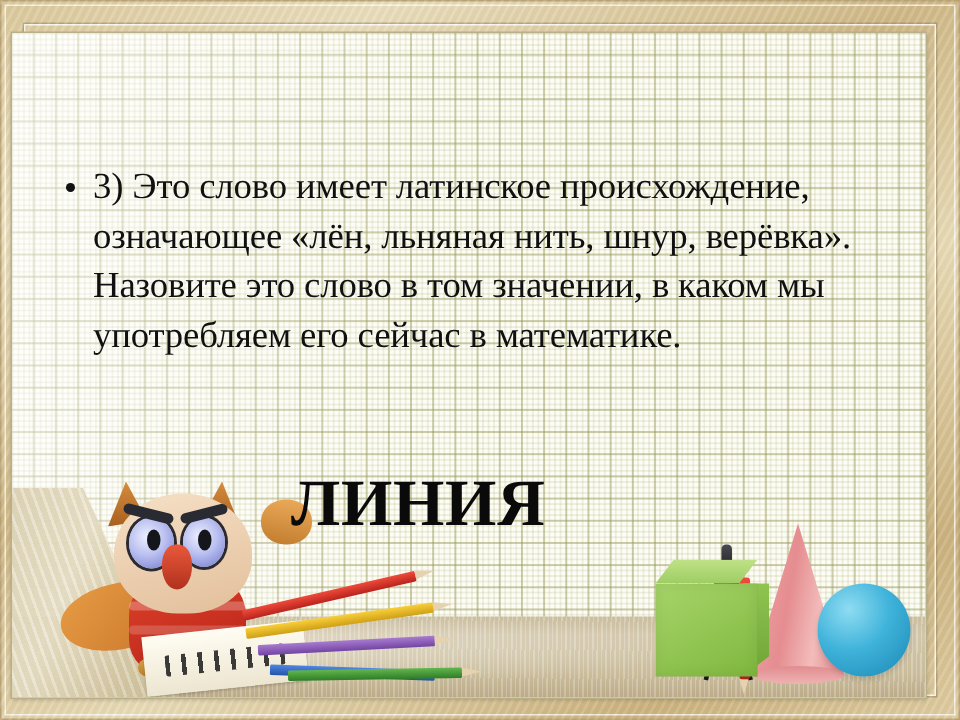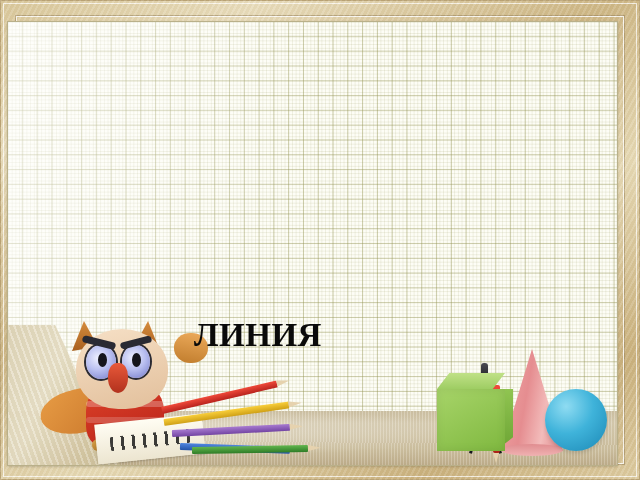--- a/index.html
+++ b/index.html
@@ -81,21 +81,21 @@
   }
   ul.bullets>li:before{
     content:"";position:absolute;left:10px;top:14px;
     width:6px;height:6px;border-radius:50%;background:#111;
   }
 
   
   .answer{
     position:absolute;left:186px;top:297px;
     font-family:"Liberation Serif",serif;
-    font-weight:700;font-size:33px;line-height:33px;
+    font-weight:700;font-size:44px;line-height:33px;
     color:#0a0a0a;letter-spacing:.5px;
     white-space:nowrap;
   }
 
   
   .owl{position:absolute;left:30px;bottom:6px;width:168px;height:136px;}
   .owl *{position:absolute;}
   .o-wing-l{left:2px;top:66px;width:78px;height:44px;border-radius:50% 40% 36% 52%;
     background:linear-gradient(140deg,#e79c45,#c9762a);transform:rotate(-12deg);}
   .o-arm-r{right:6px;top:28px;width:48px;height:74px;border-radius:46% 54% 40% 44%;
@@ -232,17 +232,22 @@
 
     <div class="solids">
       <div class="cone"></div>
       <div class="cone-base"></div>
       <div class="cube-top"></div>
       <div class="cube-side"></div>
       <div class="cube-face"></div>
       <div class="sphere"></div>
     </div>
 
+    <div class="content">
+      <ul class="bullets">
+        <li>3) Это слово имеет латинское происхождение, означающее «лён, льняная нить, шнур, верёвка». Назовите это слово в том значении, в каком мы употребляем его сейчас в математике.</li>
+      </ul>
+    </div>
 
     <div class="answer">ЛИНИЯ</div>
 
   </div>
 </div>
 
 </body></html>

